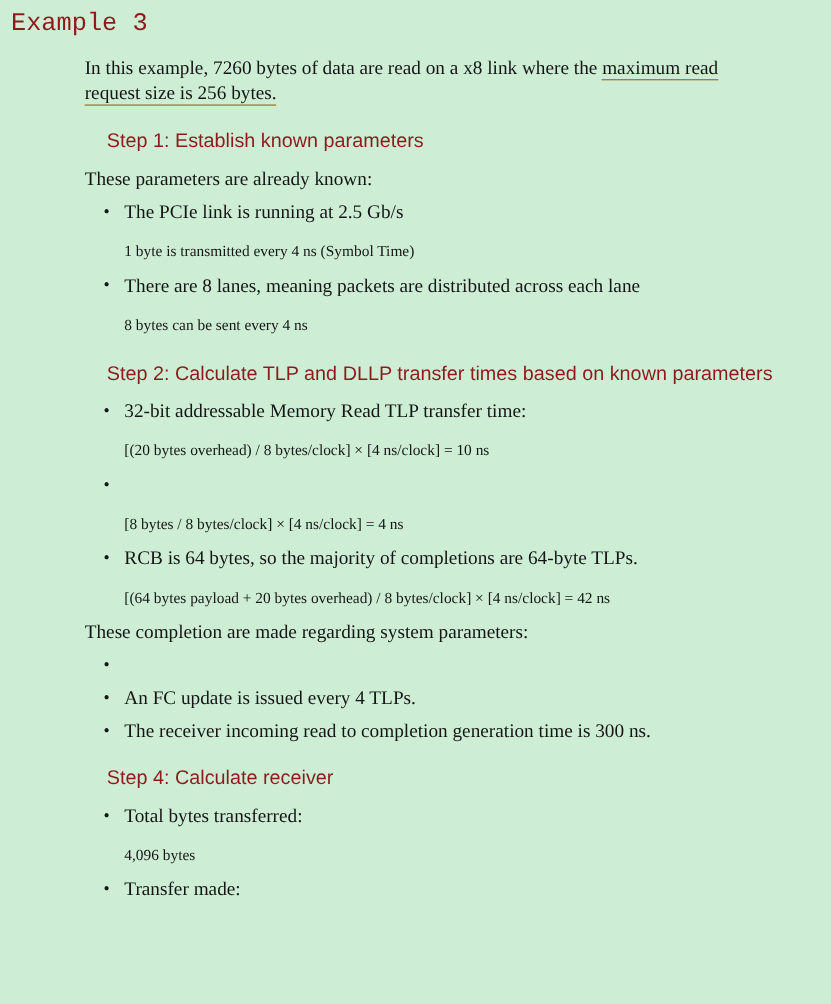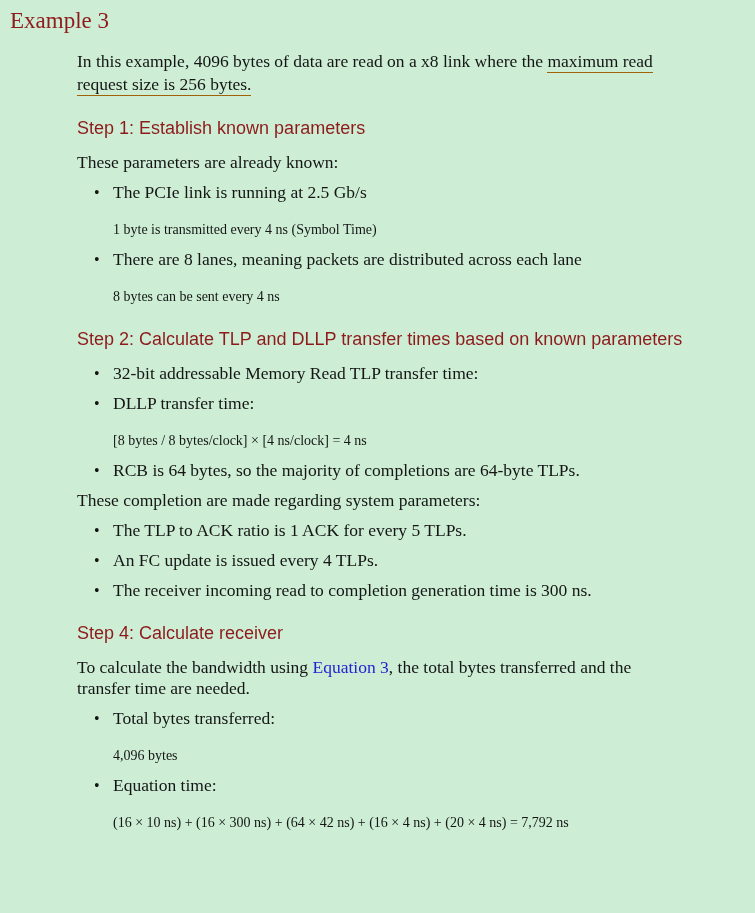--- a/index.html
+++ b/index.html
@@ -8,21 +8,21 @@
   }
   body {
     width: 755px;
     height: 913px;
     background: #cdeed5;
     font-family: "Liberation Serif", serif;
     color: #151515;
     overflow: hidden;
   }
   .page-title {
-    font-family: Liberation Serif, serif;
+    font-family: Liberation Mono, monospace;
     font-size: 23px;
     font-weight: 400;
     color: #8e1b1b;
     margin: 8px 0 0 10px;
     line-height: 26px;
   }
   .content {
     margin-left: 77px;
     margin-right: 6px;
   }
@@ -34,21 +34,21 @@
   }
   .red-underline {
     border-bottom: 1px solid #a16207;
     padding-bottom: 1px;
   }
   .step-heading {
     font-family: "Liberation Sans", sans-serif;
     font-size: 18px;
     font-weight: 400;
     color: #8e1b1b;
-    margin: 22px 0 14px 0;
+    margin: 22px 0 14px 20px;
     line-height: 20px;
     white-space: nowrap;
   }
   .lead {
     font-size: 17.5px;
     line-height: 21px;
     margin: 0 0 9px 0;
     white-space: nowrap;
   }
   .bullet-row {
@@ -84,21 +84,21 @@
     margin: 0;
   }
 </style>
 </head>
 <body>
 
 <div class="page-title">Example 3</div>
 
 <div class="content">
 
-  <div class="intro"><span>In this example, 4096 bytes of data are read on a x8 link where the </span><span class="red-underline">maximum read</span><br><span class="red-underline">request size is 256 bytes.</span></div>
+  <div class="intro"><span>In this example, 7260 bytes of data are read on a x8 link where the </span><span class="red-underline">maximum read</span><br><span class="red-underline">request size is 256 bytes.</span></div>
 
   <div class="section">
     <div class="step-heading">Step 1: Establish known parameters</div>
     <div class="lead">These parameters are already known:</div>
     <div class="bullet-row">
       <span class="bullet">•</span>
       <span class="bullet-text">The PCIe link is running at 2.5 Gb/s</span>
     </div>
     <div class="sub-line">1 byte is transmitted every 4 ns (Symbol Time)</div>
     <div class="bullet-row">
@@ -107,56 +107,54 @@
     </div>
     <div class="sub-line">8 bytes can be sent every 4 ns</div>
   </div>
 
   <div class="section">
     <div class="step-heading">Step 2: Calculate TLP and DLLP transfer times based on known parameters</div>
     <div class="bullet-row">
       <span class="bullet">•</span>
       <span class="bullet-text">32-bit addressable Memory Read TLP transfer time:</span>
     </div>
+    <div class="sub-line">[(20 bytes overhead) / 8 bytes/clock] × [4 ns/clock] = 10 ns</div>
     <div class="bullet-row">
       <span class="bullet">•</span>
-      <span class="bullet-text">DLLP transfer time:</span>
     </div>
     <div class="sub-line">[8 bytes / 8 bytes/clock] × [4 ns/clock] = 4 ns</div>
     <div class="bullet-row">
       <span class="bullet">•</span>
       <span class="bullet-text">RCB is 64 bytes, so the majority of completions are 64-byte TLPs.</span>
     </div>
+    <div class="sub-line">[(64 bytes payload + 20 bytes overhead) / 8 bytes/clock] × [4 ns/clock] = 42 ns</div>
   </div>
 
   <div class="section">
     <div class="lead">These completion are made regarding system parameters:</div>
     <div class="bullet-row">
       <span class="bullet">•</span>
-      <span class="bullet-text">The TLP to ACK ratio is 1 ACK for every 5 TLPs.</span>
     </div>
     <div class="bullet-row">
       <span class="bullet">•</span>
       <span class="bullet-text">An FC update is issued every 4 TLPs.</span>
     </div>
     <div class="bullet-row">
       <span class="bullet">•</span>
       <span class="bullet-text">The receiver incoming read to completion generation time is 300 ns.</span>
     </div>
   </div>
 
   <div class="section">
     <div class="step-heading">Step 4: Calculate receiver</div>
-    <div class="lead"><span>To calculate the bandwidth using </span><span class="eq-link">Equation 3</span><span>, the total bytes transferred and the</span><br><span>transfer time are needed.</span></div>
     <div class="bullet-row">
       <span class="bullet">•</span>
       <span class="bullet-text">Total bytes transferred:</span>
     </div>
     <div class="sub-line">4,096 bytes</div>
     <div class="bullet-row">
       <span class="bullet">•</span>
-      <span class="bullet-text">Equation time:</span>
+      <span class="bullet-text">Transfer made:</span>
     </div>
-    <div class="sub-line">(16 × 10 ns) + (16 × 300 ns) + (64 × 42 ns) + (16 × 4 ns) + (20 × 4 ns) = 7,792 ns</div>
 
   </div>
 
 </div>
 
 </body></html>

